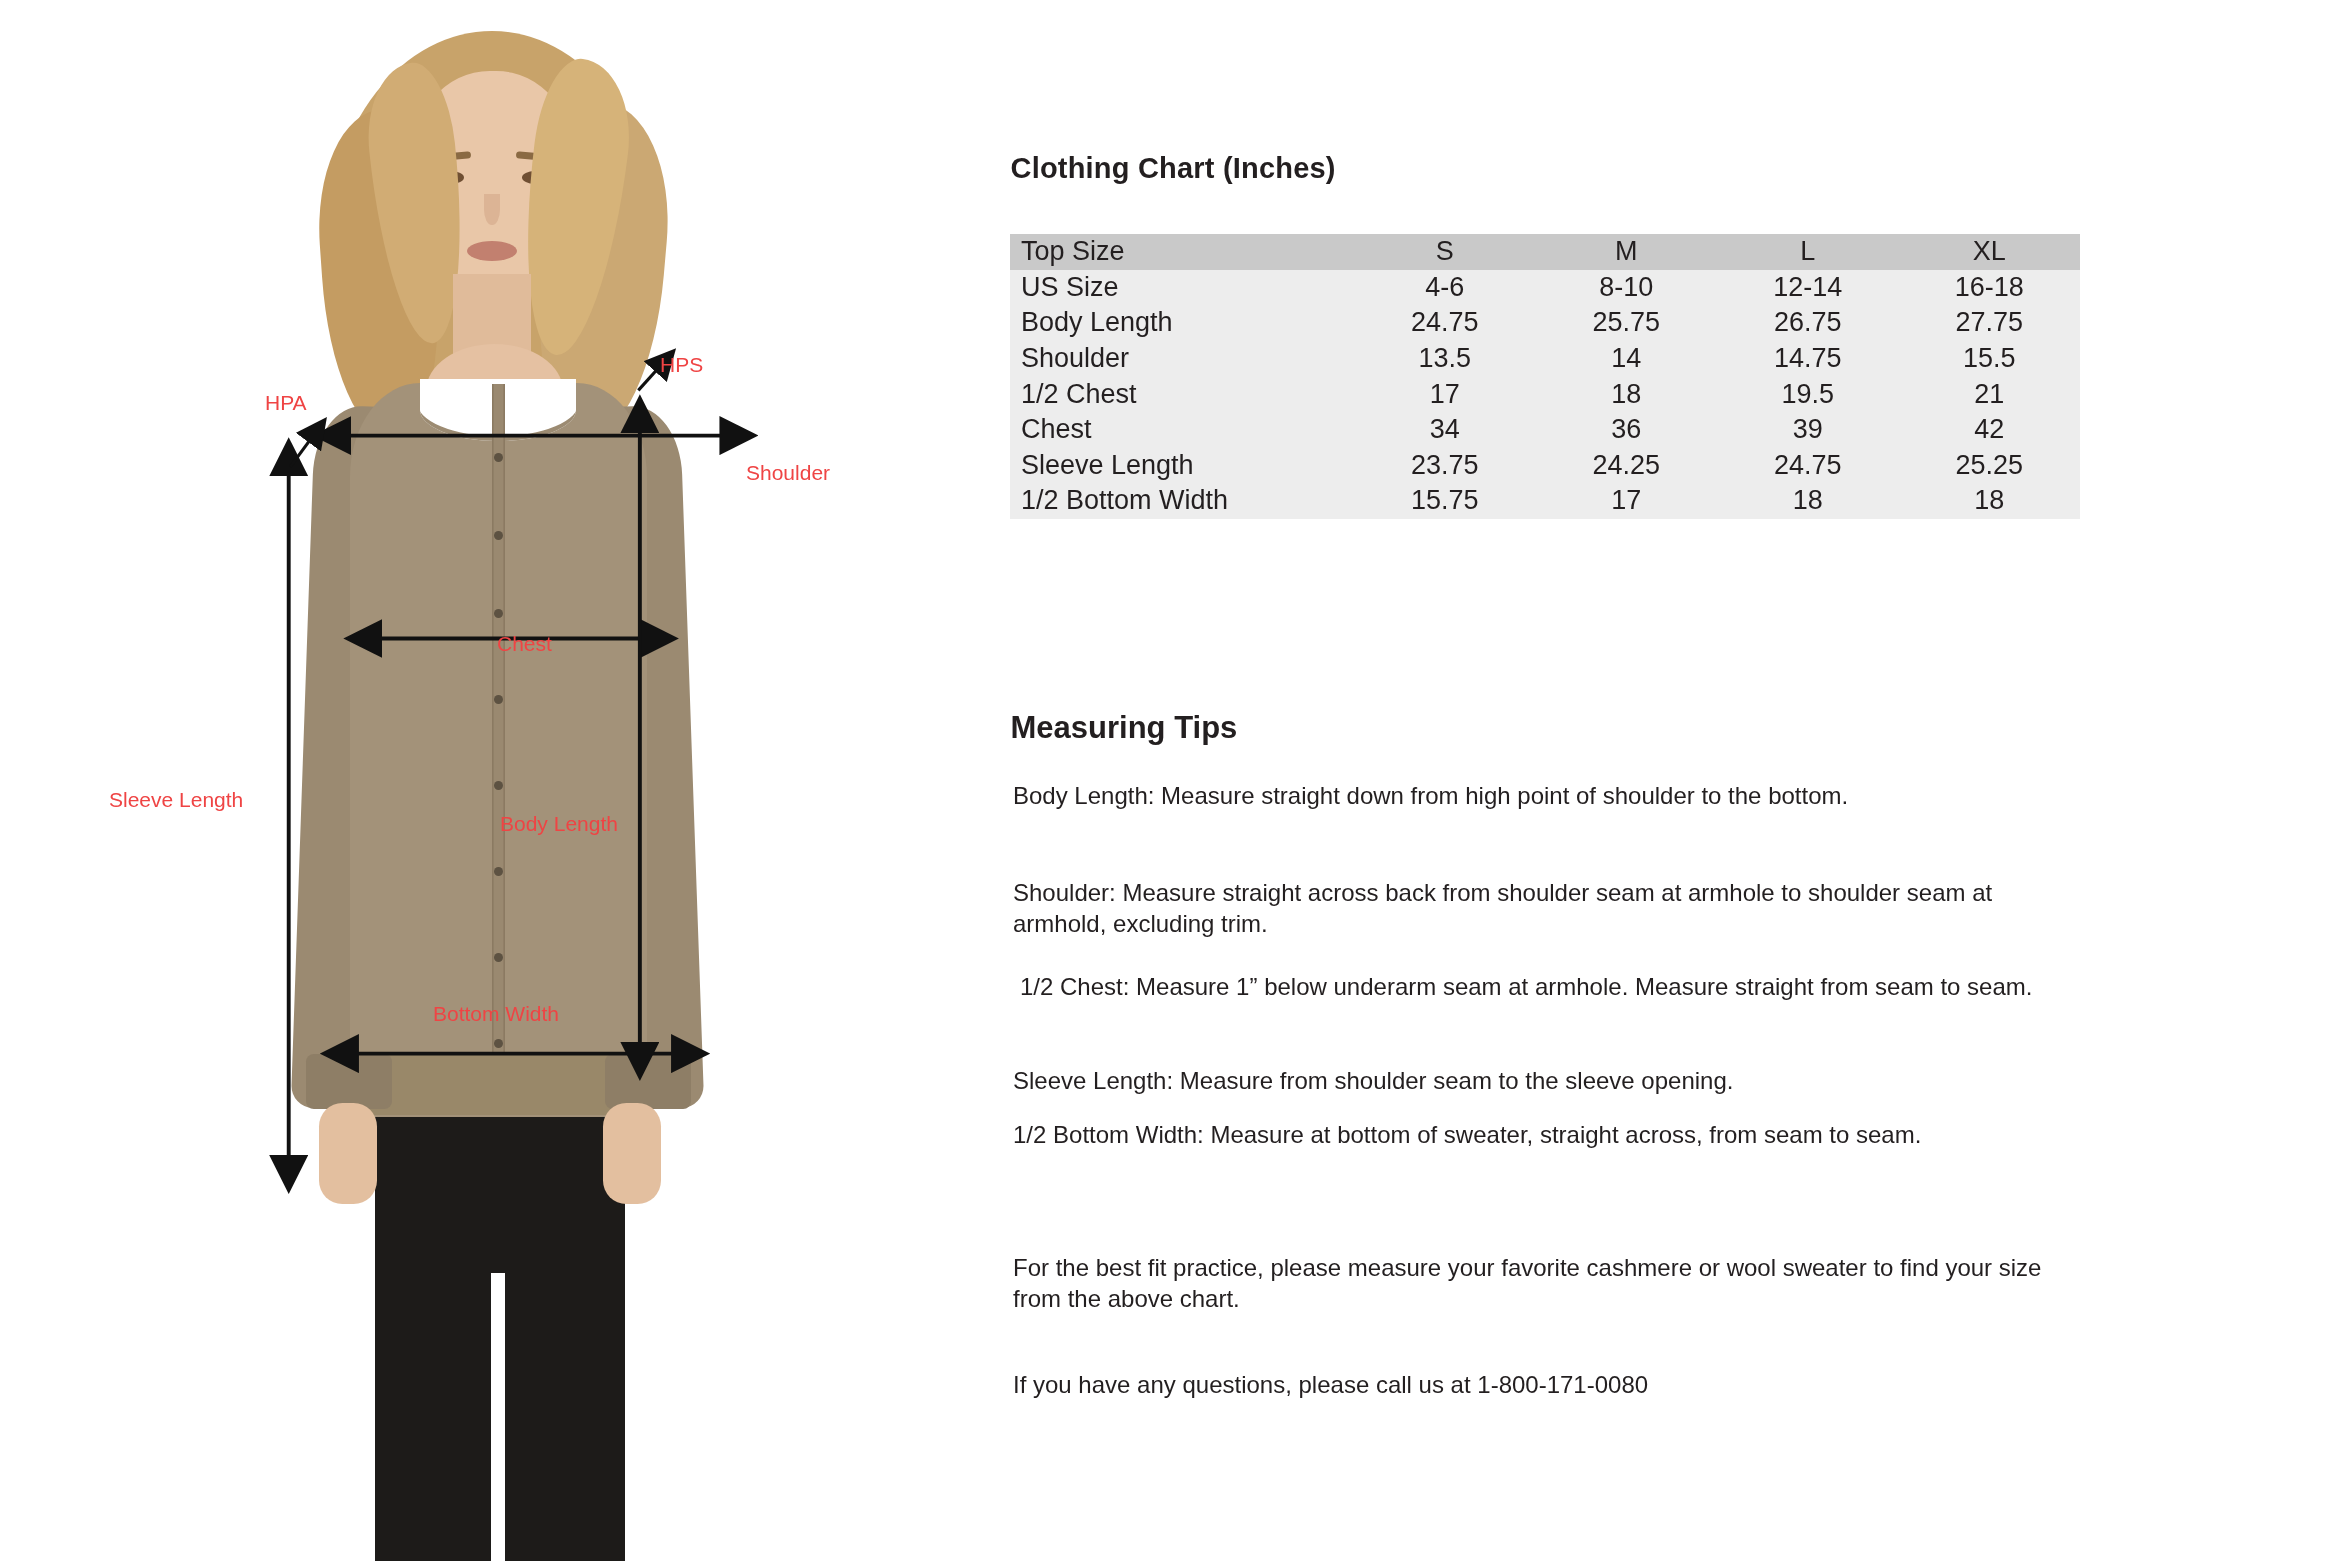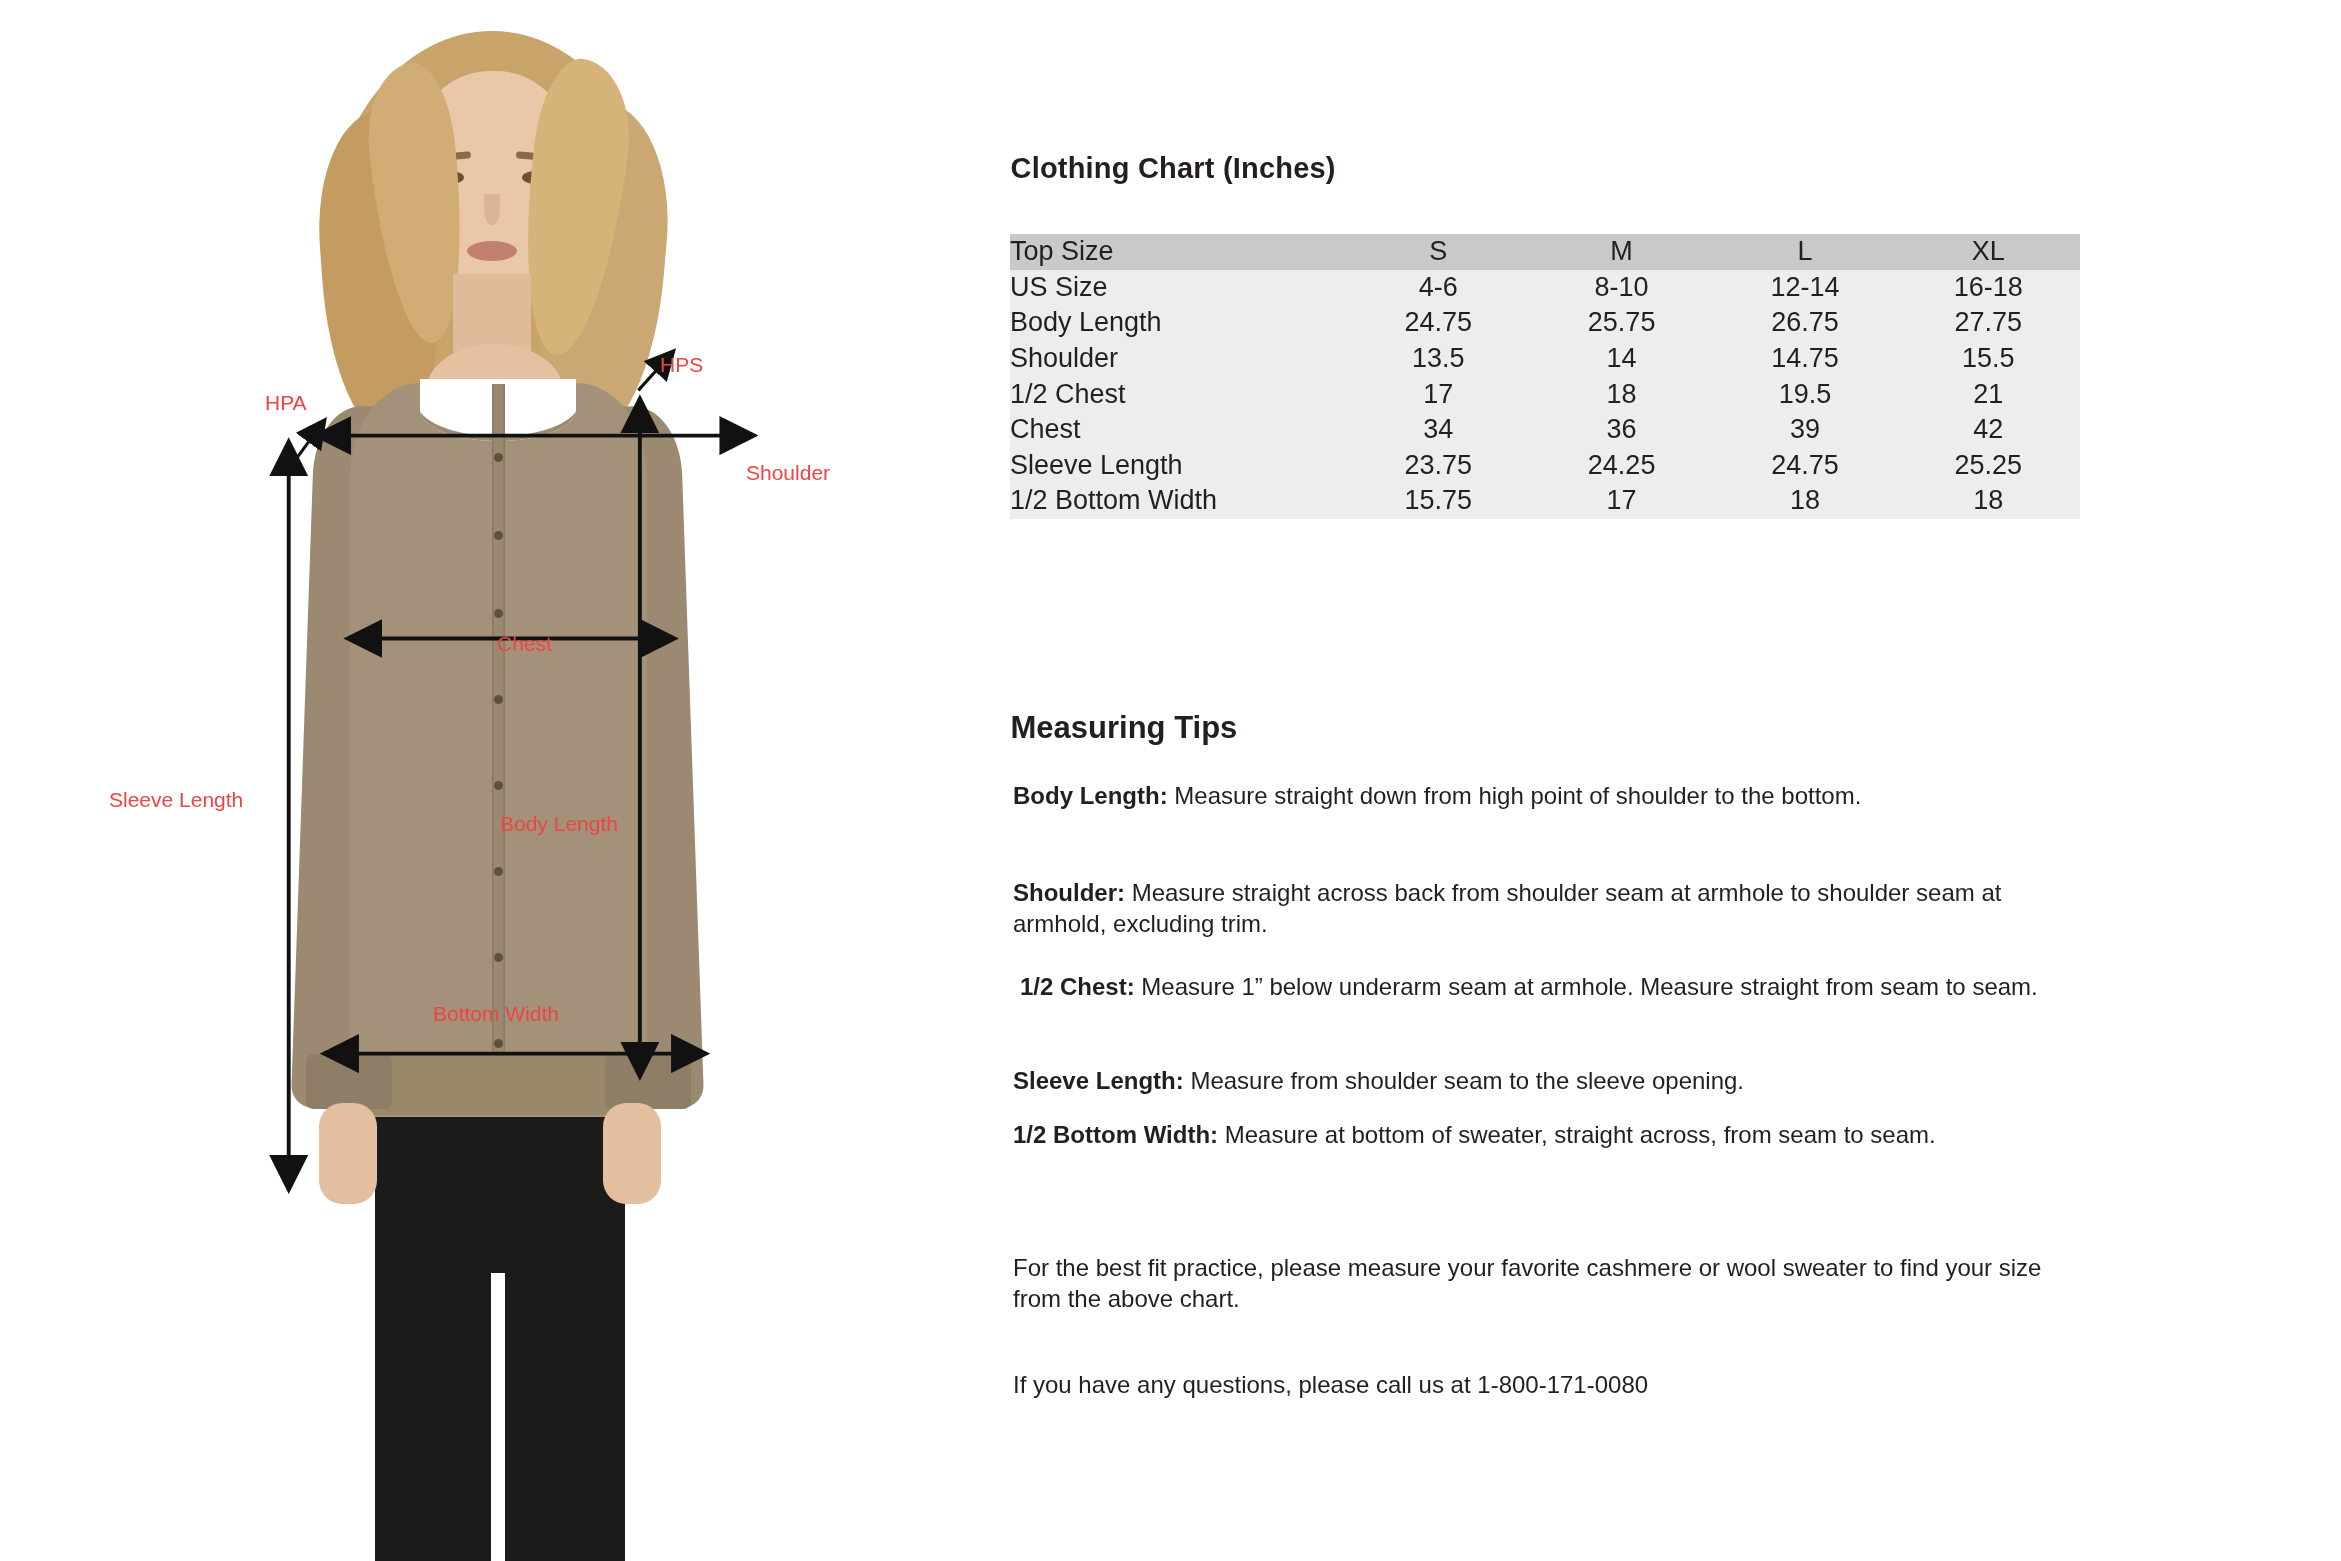--- a/index.html
+++ b/index.html
@@ -290,20 +290,21 @@
   table.size-chart td {
     padding: 2.3px 0 2.3px 0;
     font-weight: normal;
   }
   table.size-chart thead tr {
     background: #c9c9c9;
   }
   table.size-chart th.rowhead,
   table.size-chart td.rowhead {
     text-align: left;
+    padding-left: 11px;
     width: 336px;
   }
   table.size-chart th.col,
   table.size-chart td.col {
     text-align: center;
     width: 183px;
   }
 
   .tips-title {
     position: absolute;
@@ -312,21 +313,21 @@
     font-size: 31px;
     font-weight: bold;
   }
   .tip {
     position: absolute;
     left: 22px;
     width: 1046px;
     font-size: 24px;
     line-height: 1.28;
   }
-  .tip b { font-weight: bold; }
+  .tip b { font-weight: normal; }
   .tip.t1 { top: 781px; }
   .tip.t2 { top: 878px; }
   .tip.t3 { top: 972px; margin-left: 7px; }
   .tip.t4 { top: 1066px; }
   .tip.t5 { top: 1120px; }
   .note {
     position: absolute;
     left: 22px;
     width: 1046px;
     font-size: 24px;

